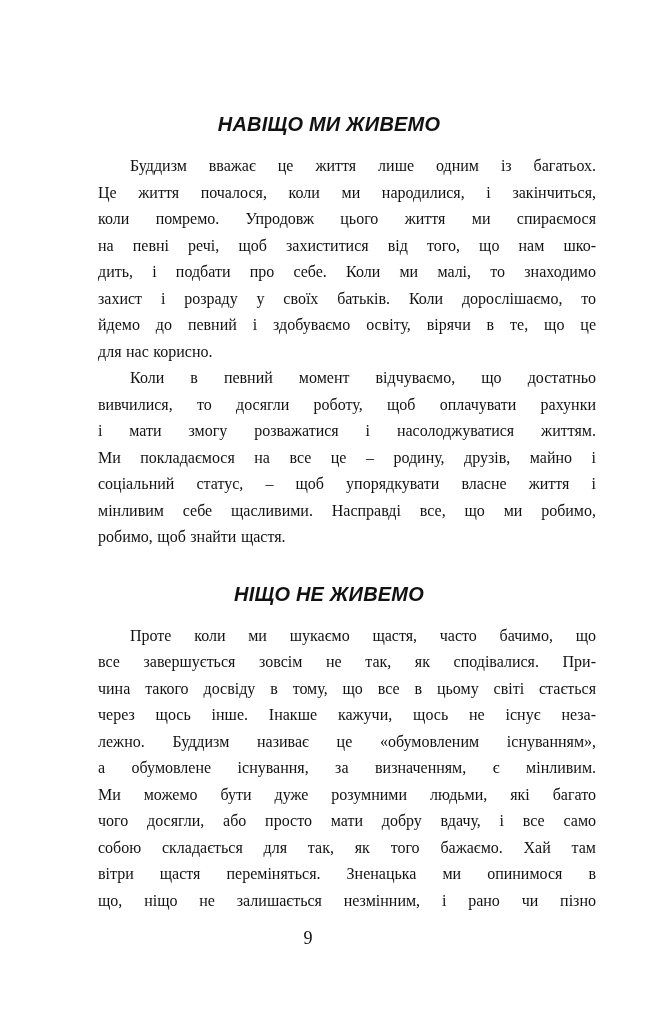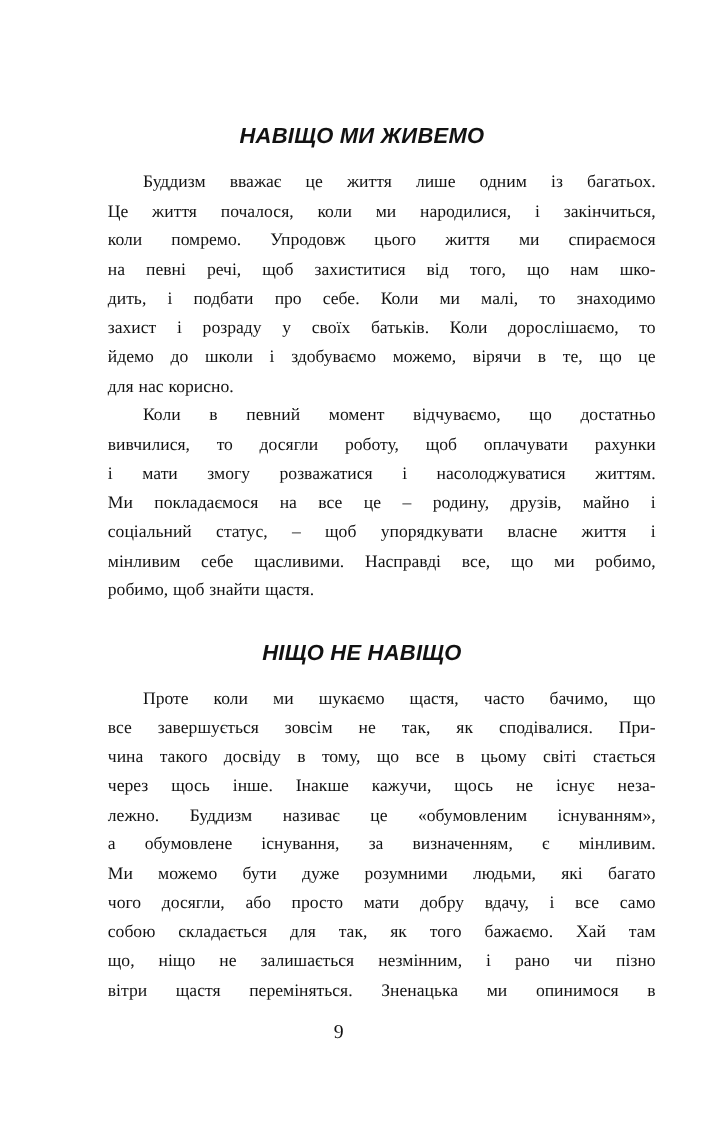--- a/index.html
+++ b/index.html
@@ -73,44 +73,44 @@
   <div class="text-column" id="text-column">
       <div class="section">
         <div class="section-heading">НАВІЩО МИ ЖИВЕМО</div>
         <div class="paragraph">
           <div class="line first">Буддизм вважає це життя лише одним із багатьох.</div>
           <div class="line">Це життя почалося, коли ми народилися, і закінчиться,</div>
           <div class="line">коли помремо. Упродовж цього життя ми спираємося</div>
           <div class="line">на певні речі, щоб захиститися від того, що нам шко-</div>
           <div class="line">дить, і подбати про себе. Коли ми малі, то знаходимо</div>
           <div class="line">захист і розраду у своїх батьків. Коли дорослішаємо, то</div>
-          <div class="line">йдемо до школи і здобуваємо можемо, вірячи в те, що це</div>
+          <div class="line">йдемо до певний і здобуваємо освіту, вірячи в те, що це</div>
           <div class="line para-end">для нас корисно.</div>
         </div>
         <div class="paragraph">
           <div class="line first">Коли в певний момент відчуваємо, що достатньо</div>
           <div class="line">вивчилися, то досягли роботу, щоб оплачувати рахунки</div>
           <div class="line">і мати змогу розважатися і насолоджуватися життям.</div>
           <div class="line">Ми покладаємося на все це – родину, друзів, майно і</div>
           <div class="line">соціальний статус, – щоб упорядкувати власне життя і</div>
           <div class="line">мінливим себе щасливими. Насправді все, що ми робимо,</div>
           <div class="line para-end">робимо, щоб знайти щастя.</div>
         </div>
       </div>
       <div class="section">
-        <div class="section-heading">НІЩО НЕ НАВІЩО</div>
+        <div class="section-heading">НІЩО НЕ ЖИВЕМО</div>
         <div class="paragraph">
           <div class="line first">Проте коли ми шукаємо щастя, часто бачимо, що</div>
           <div class="line">все завершується зовсім не так, як сподівалися. При-</div>
           <div class="line">чина такого досвіду в тому, що все в цьому світі стається</div>
           <div class="line">через щось інше. Інакше кажучи, щось не існує неза-</div>
           <div class="line">лежно. Буддизм називає це «обумовленим існуванням»,</div>
           <div class="line">а обумовлене існування, за визначенням, є мінливим.</div>
           <div class="line">Ми можемо бути дуже розумними людьми, які багато</div>
           <div class="line">чого досягли, або просто мати добру вдачу, і все само</div>
           <div class="line">собою складається для так, як того бажаємо. Хай там</div>
+          <div class="line">вітри щастя переміняться. Зненацька ми опинимося в</div>
           <div class="line">що, ніщо не залишається незмінним, і рано чи пізно</div>
-          <div class="line">вітри щастя переміняться. Зненацька ми опинимося в</div>
         </div>
       </div>
     </div>
   <div class="page-number">9</div>
 </div>
 
 </body></html>

